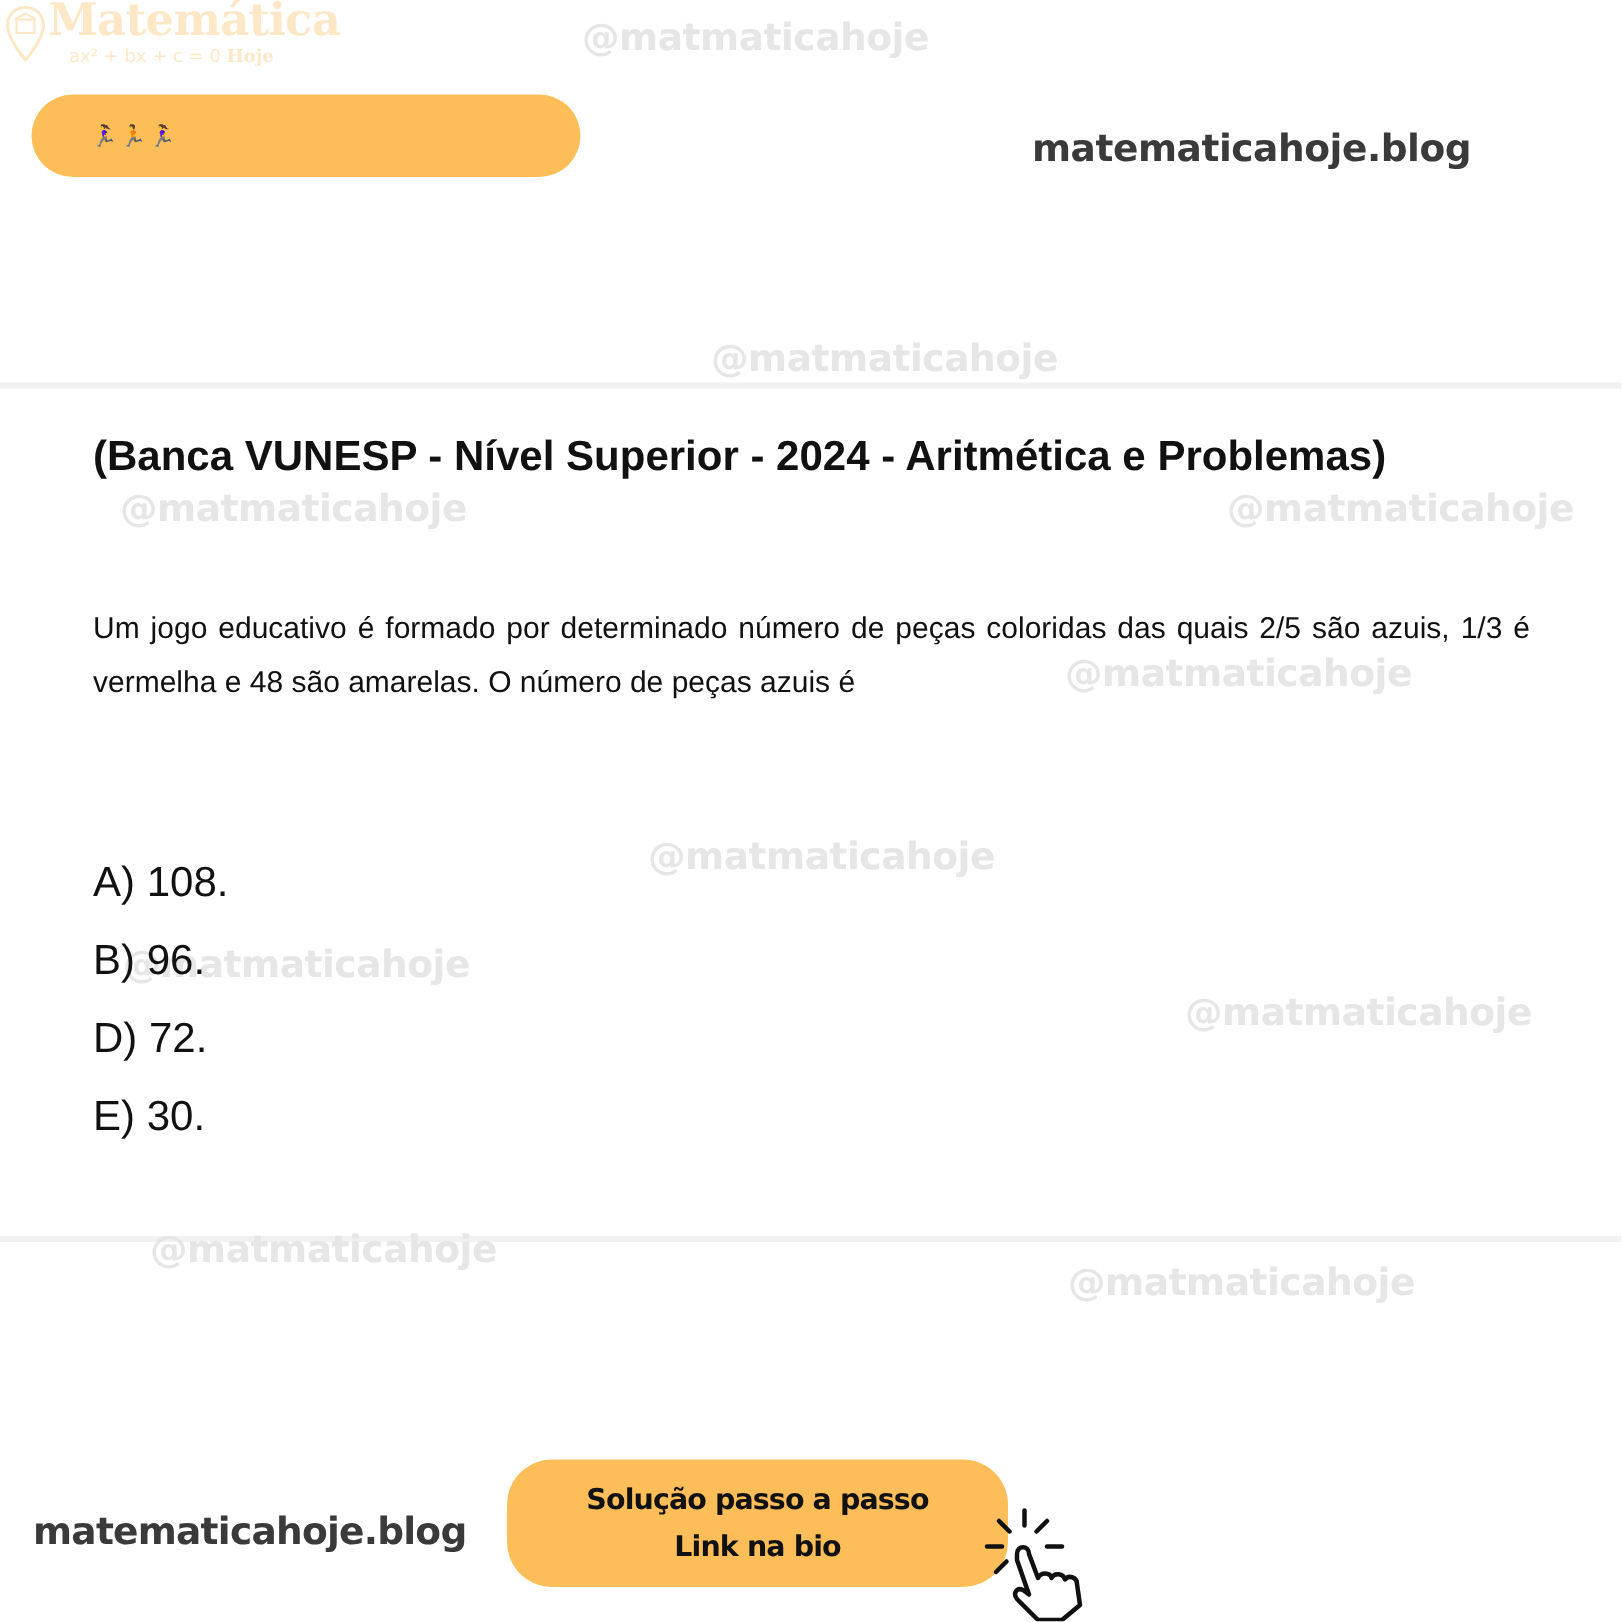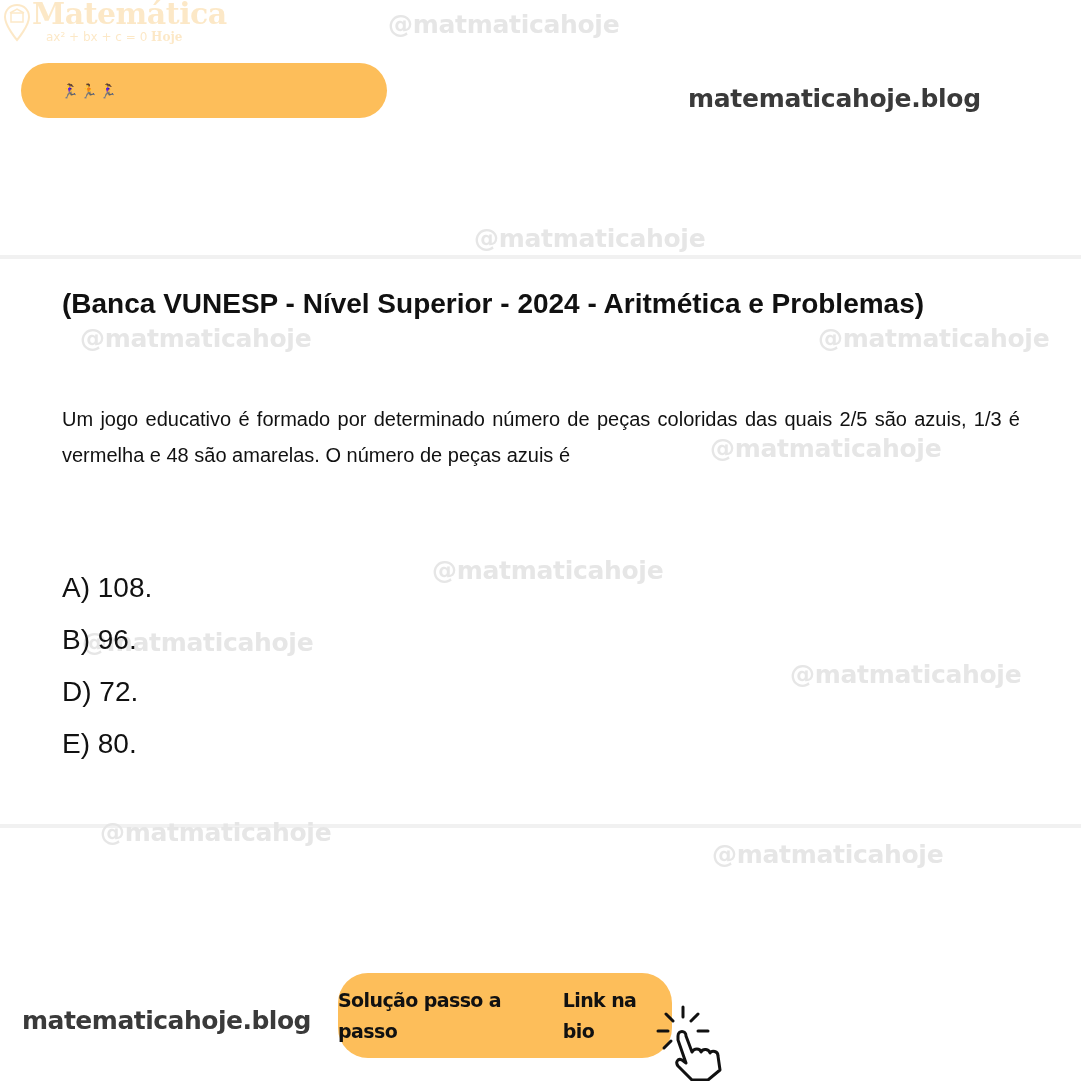--- a/index.html
+++ b/index.html
@@ -44,21 +44,21 @@
   }
   .opts { top: 555px; font-size: 28px; line-height: 38px; }
   .opt { display: block; margin-top: 14px; }
 
   .site-bottom {
     left: 22px; top: 1006px; font-family: "DejaVu Sans", sans-serif; font-weight: bold;
     font-size: 25px; color: #3a3a3a; letter-spacing: -0.5px;
   }
   .pill-bottom {
     left: 338px; top: 973px; width: 334px; height: 85px; border-radius: 30px; background: #fdbe5a;
-    display: flex; flex-direction: row; align-items: center; justify-content: center;
+    display: flex; flex-direction: column; align-items: center; justify-content: center;
     font-family: "DejaVu Sans", sans-serif; font-weight: bold; font-size: 19px; color: #111;
     line-height: 31px; letter-spacing: -0.6px;
   }
   .hand { left: 648px; top: 1000px; width: 80px; height: 81px; }
 </style>
 </head>
 <body>
 
 <div class="abs logo">
   <svg class="logo-icon" viewBox="0 0 26 38">
@@ -89,21 +89,21 @@
 <div class="abs wm" style="left:790px; top:660px;">@matmaticahoje</div>
 
 <div class="abs content q-title">(Banca VUNESP - Nível Superior - 2024 - Aritmética e Problemas)</div>
 
 <div class="abs content q-body">Um jogo educativo é formado por determinado número de peças coloridas das quais 2/5  são azuis, 1/3 é vermelha e 48 são amarelas. O número de peças azuis é</div>
 
 <div class="abs content opts">
   <span class="opt">A) 108.</span>
   <span class="opt">B) 96.</span>
   <span class="opt">D) 72.</span>
-  <span class="opt">E) 80.</span>
+  <span class="opt">E) 30.</span>
 </div>
 
 <div class="abs divider" style="top:824px;"></div>
 <div class="abs wm" style="left:100px; top:818px;">@matmaticahoje</div>
 <div class="abs wm" style="left:712px; top:840px;">@matmaticahoje</div>
 
 <div class="abs site-bottom">matematicahoje.blog</div>
 
 <div class="abs pill-bottom">
   <span>Solução passo a passo</span>

